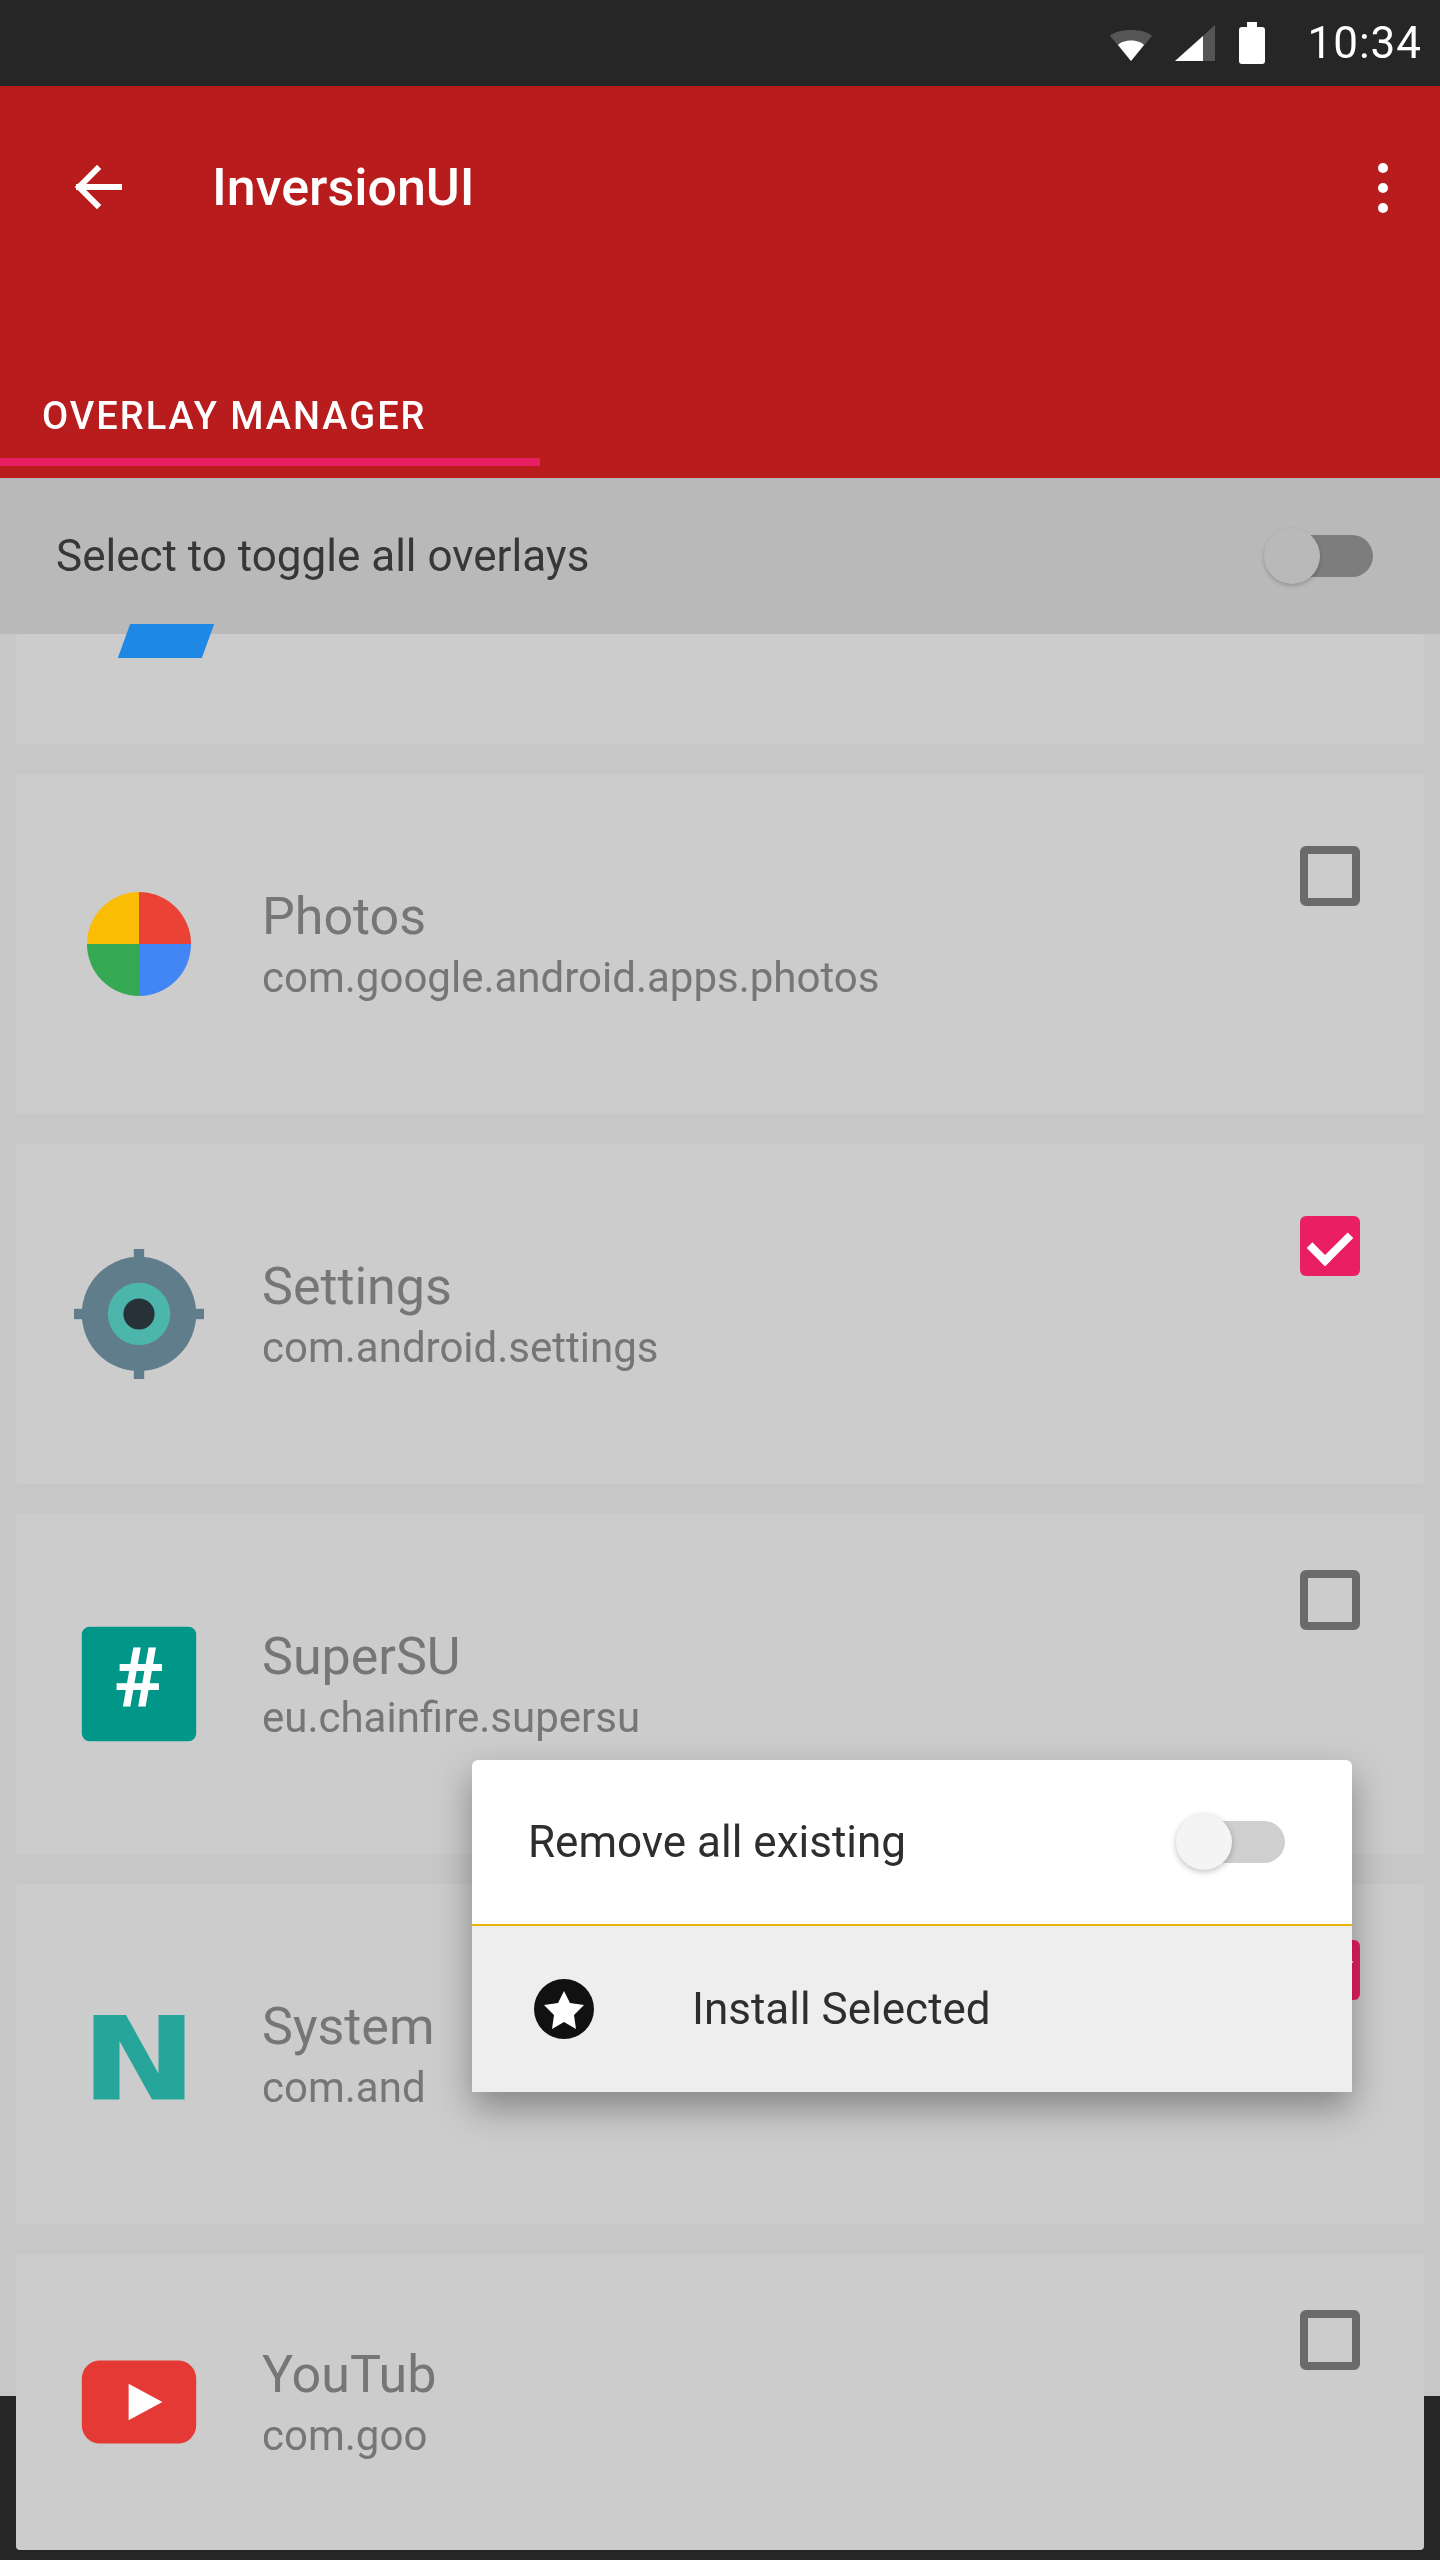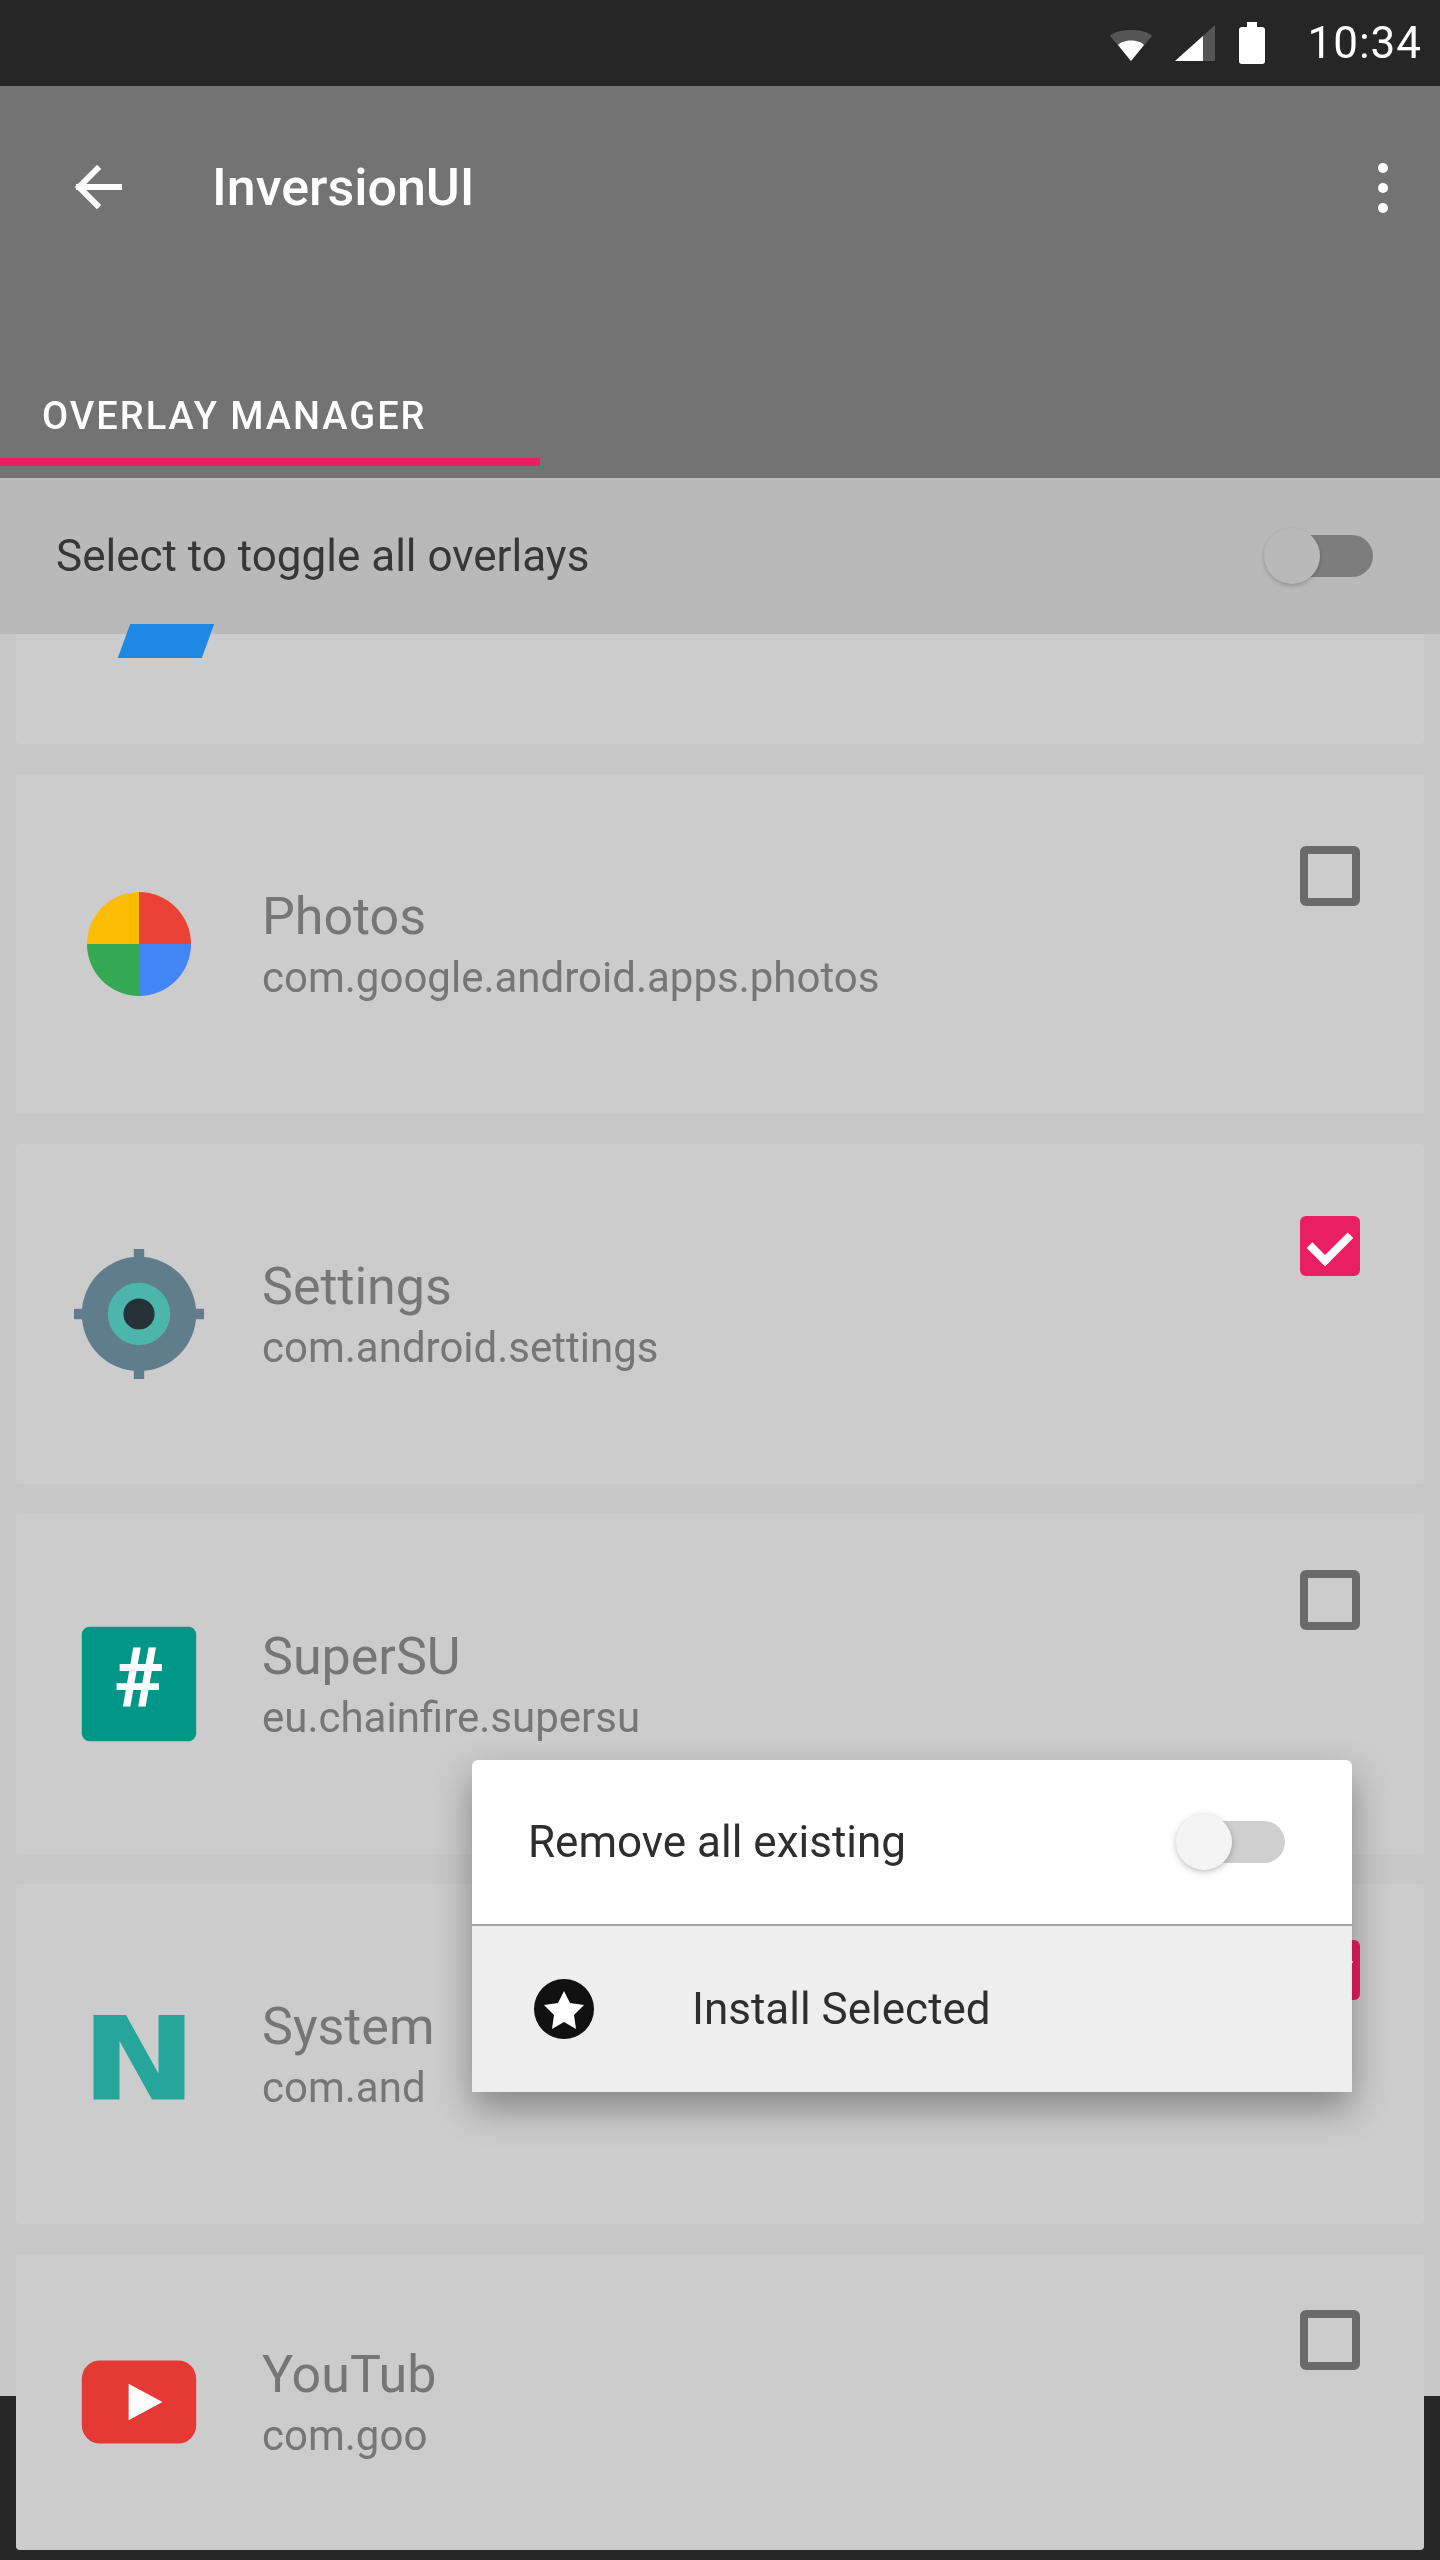--- a/index.html
+++ b/index.html
@@ -6,21 +6,21 @@
   html,body { width:1440px; height:2560px; background:#000; overflow:hidden; }
 
   
   .status-bar { width:100%; height:86px; background:#262626; display:flex; align-items:center; justify-content:flex-end; padding:0 18px; }
   .status-icons { display:flex; align-items:center; gap:22px; }
   .status-time { color:#fff; font-size:44px; font-weight:400; letter-spacing:1px; margin-left:18px; }
   .ico-wifi,.ico-cell,.ico-batt { display:inline-block; }
   .ico-wifi svg, .ico-cell svg, .ico-batt svg { display:block; }
 
   
-  .app-header { width:100%; height:392px; background:#737373; position:relative; color:#fff; }
+  .app-header { width:100%; height:392px; background:#b91c1c; position:relative; color:#fff; }
   .app-bar { height:202px; display:flex; align-items:center; padding:0 24px; position:relative; }
   .back-btn { width:76px; height:76px; display:flex; align-items:center; justify-content:center; margin-left:36px; margin-right:76px; }
   .app-title { font-size:52px; font-weight:500; }
   .overflow-btn { position:absolute; right:22px; top:62px; width:70px; height:80px; display:flex; flex-direction:column; align-items:center; justify-content:center; gap:10px; }
   .overflow-btn span { width:10px; height:10px; border-radius:50%; background:#fff; }
 
   .tab-row { position:absolute; bottom:12px; left:0; width:100%; height:100px; }
   .tab { position:absolute; bottom:0; left:0; height:100px; padding:0 42px; display:flex; align-items:center; font-size:38px; font-weight:500; letter-spacing:2px; color:#fff; }
   .tab-indicator { position:absolute; bottom:0; left:0; height:8px; width:540px; background:#e91e63; }
 
@@ -49,21 +49,21 @@
   .chk.lower { top:56px; }
   .chk.checked { border:none; background:#e91e63; border-radius:6px; display:flex; align-items:center; justify-content:center; }
   .chk.checked::after{ content:""; width:32px; height:18px; border-left:8px solid #fff; border-bottom:8px solid #fff; transform:rotate(-45deg); margin-top:-6px;}
 
   
   .peek-icon { width:84px; height:34px; background:#1e88e5; transform:skewX(-20deg); margin-left:80px; margin-top:-10px;}
 
   
   .popup { position:absolute; width:880px; left:472px; top:1126px; background:#fff; border-radius:6px; box-shadow:0 16px 36px rgba(0,0,0,.35); }
   .popup-row { height:166px; display:flex; align-items:center; padding:0 56px; }
-  .popup-row.sep { border-bottom:2px solid #a3a3a3; justify-content:space-between;}
+  .popup-row.sep { border-bottom:2px solid #eab308; justify-content:space-between;}
   .popup-row.btn { background:#eeeeee; gap:92px; }
   .popup-row.btn.last { background:#fff; height:200px;}
   .popup-label { font-size:44px; color:#2e2e2e; }
   .popup-ico { width:72px; height:72px; display:flex; align-items:center; justify-content:center; }
 
   
   .navbar { width:100%; height:164px; background:#262626; display:flex; align-items:center; justify-content:space-around; }
   .nav-btn { width:100px; height:100px; display:flex; align-items:center; justify-content:center; }
 
   

